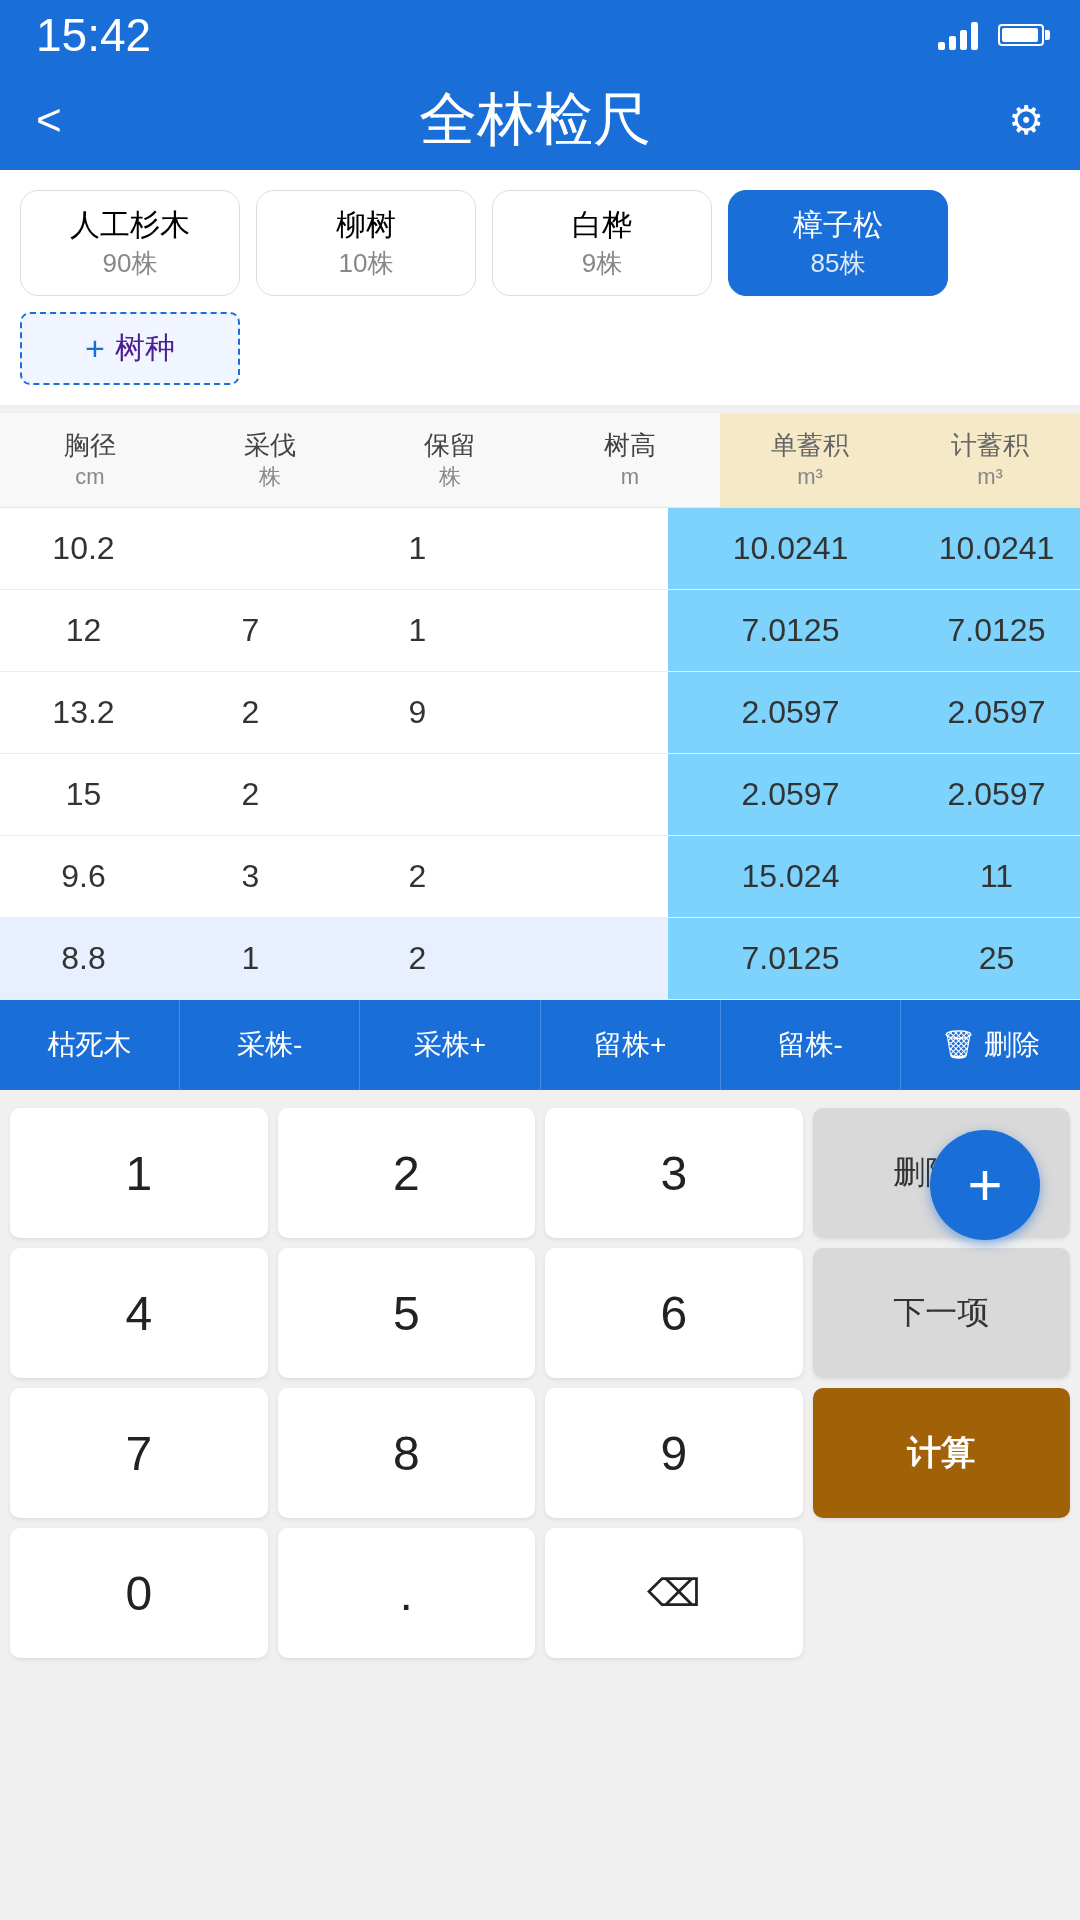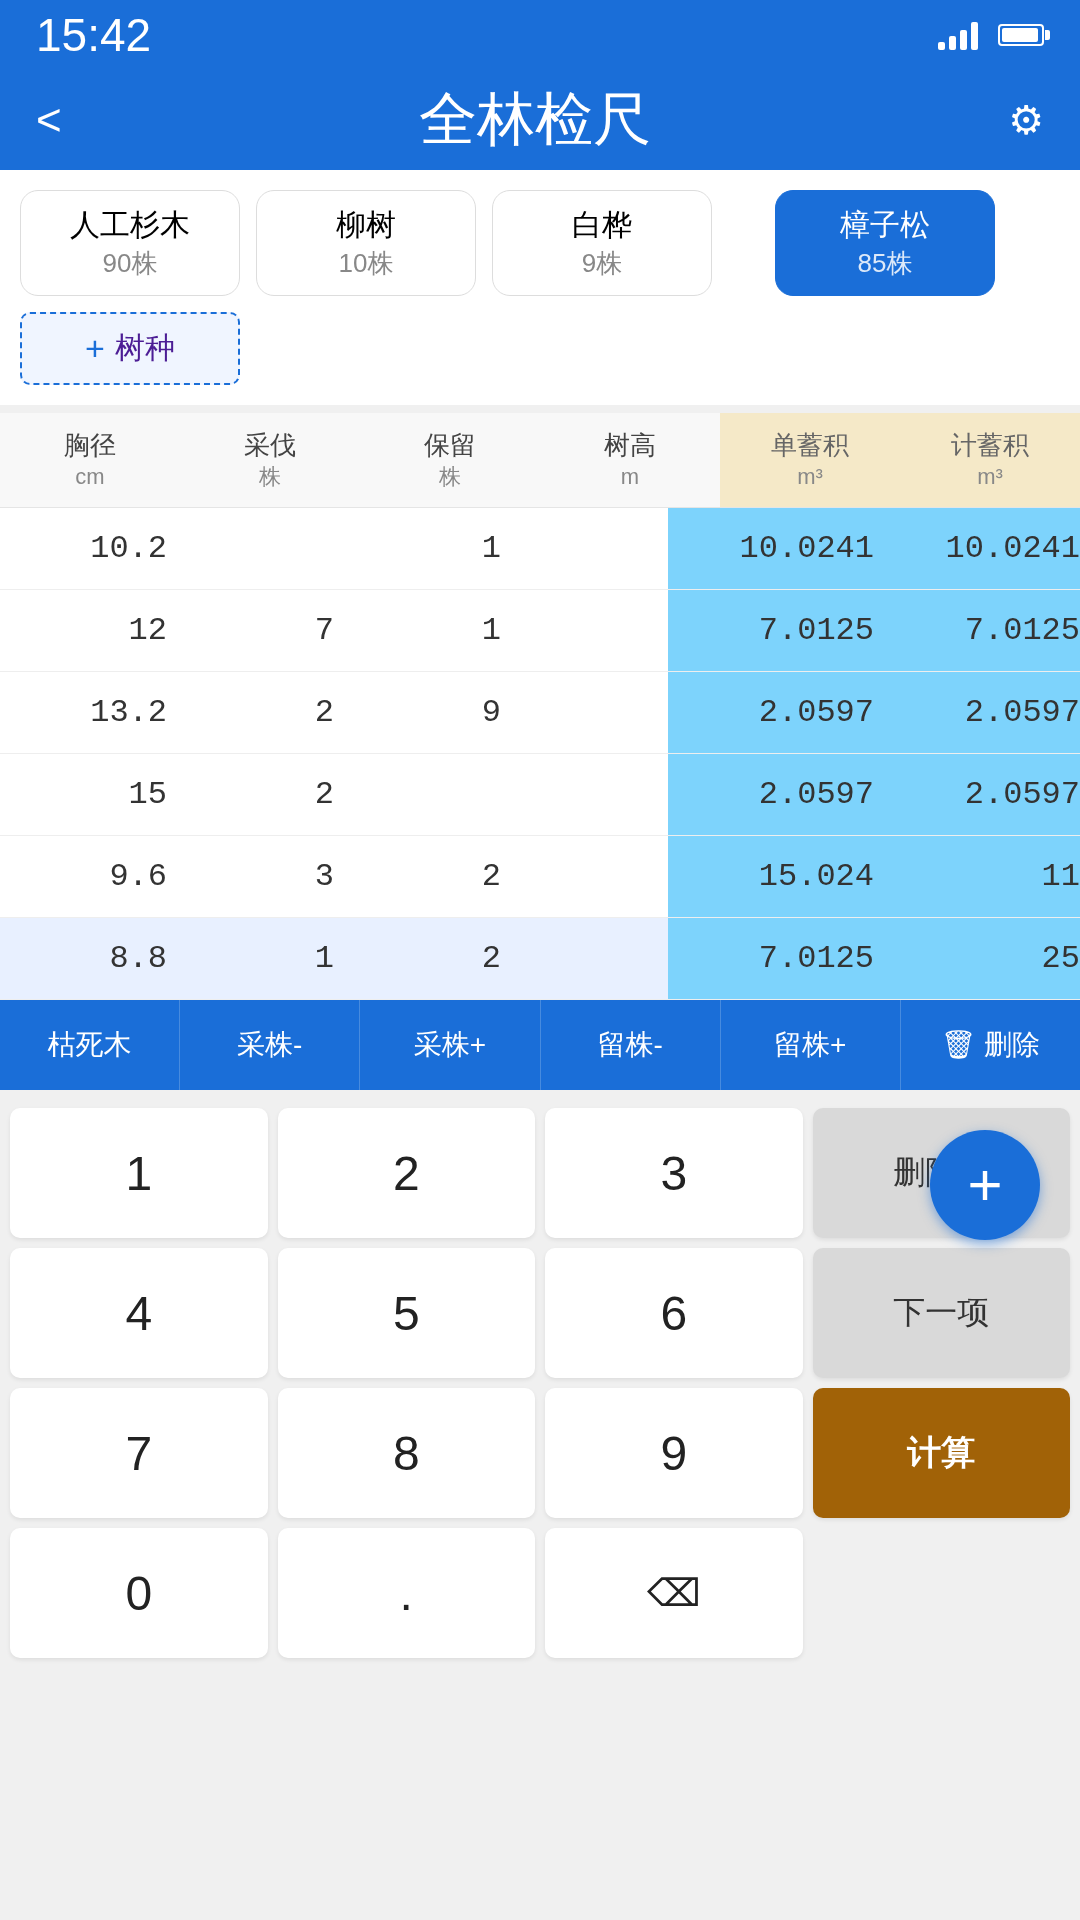--- a/index.html
+++ b/index.html
@@ -114,21 +114,20 @@
       padding: 14px 20px;
       text-align: center;
       min-width: 220px;
       cursor: pointer;
       background: white;
     }
     .species-tab.active {
       background: #1a6ed8;
       border-color: #1a6ed8;
       color: white;
-      margin-left: 47px;
     }
     .species-tab .species-name {
       font-size: 30px;
       font-weight: 500;
       display: block;
     }
     .species-tab .species-count {
       font-size: 26px;
       color: #888;
       display: block;
@@ -189,25 +188,24 @@
     .table-row {
       display: flex;
       border-bottom: 1px solid #eee;
       background: white;
     }
     .table-row.active-row {
       background: #e8f0ff;
     }
     .td {
       flex: 1;
-      text-align: right;
+      text-align: center;
       padding: 22px 0;
       font-size: 32px;
       color: #333;
-      font-family: Liberation Mono, monospace;
     }
     .td.highlight {
       background: #7dd3fc;
       color: #333;
       padding-left: 39px;
     }
 
     
     .fab {
       position: absolute;
@@ -427,24 +425,24 @@
   <div class="action-btn">
     <span>枯死木</span>
   </div>
   <div class="action-btn">
     <span>采株-</span>
   </div>
   <div class="action-btn">
     <span>采株+</span>
   </div>
   <div class="action-btn">
+    <span>留株+</span>
+  </div>
+  <div class="action-btn">
     <span>留株-</span>
-  </div>
-  <div class="action-btn">
-    <span>留株+</span>
   </div>
   <div class="action-btn">
     <span>🗑 删除</span>
   </div>
 </div>
 
 <div class="numpad-section">
   <div class="num-key">
     <span>1</span>
   </div>

